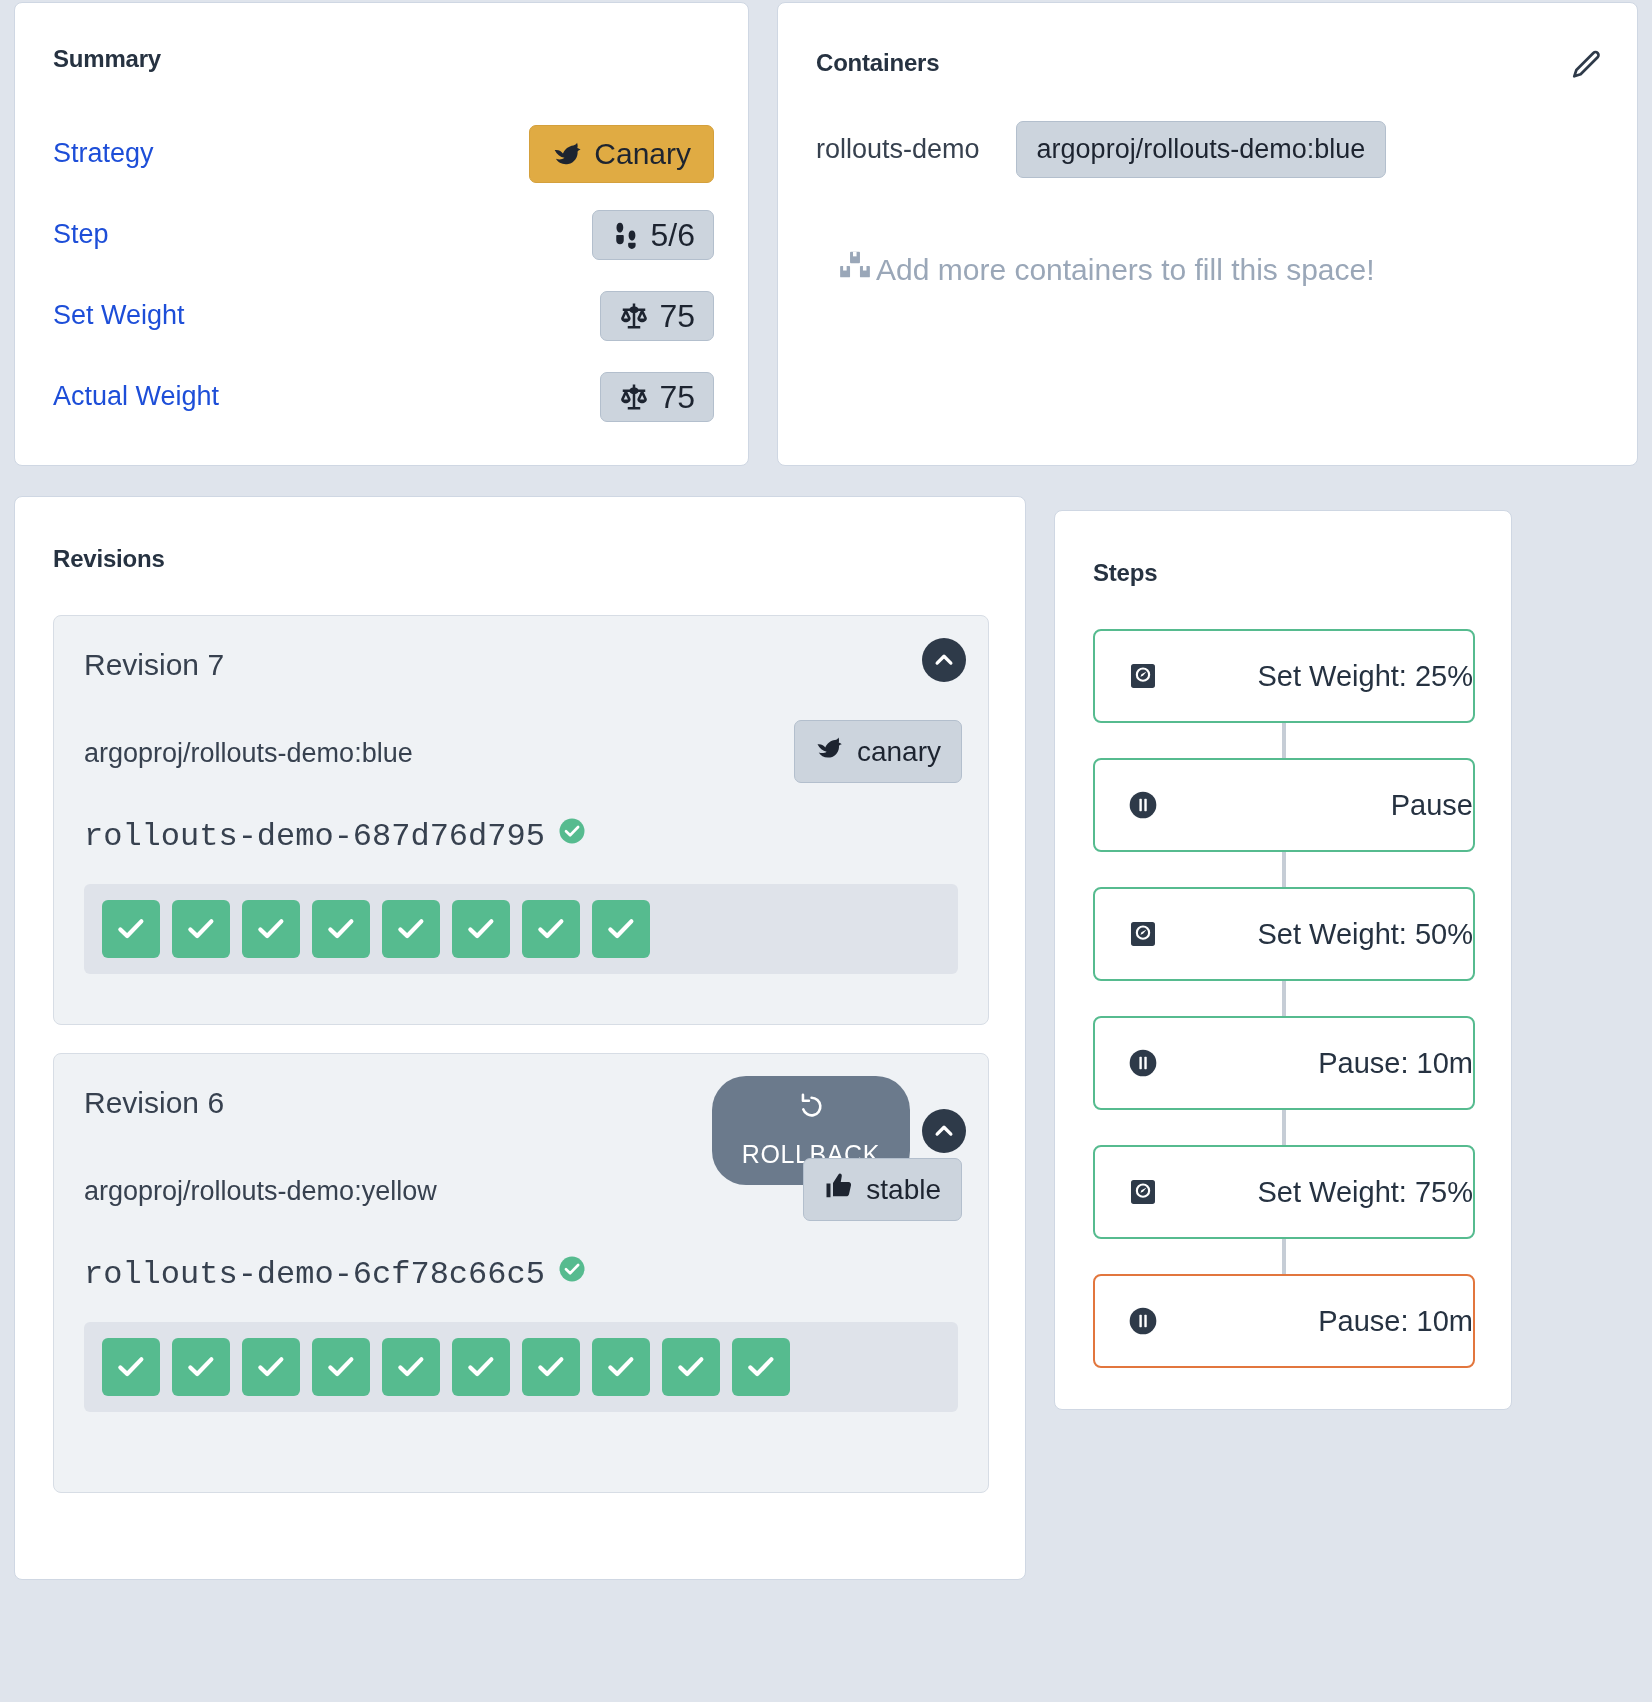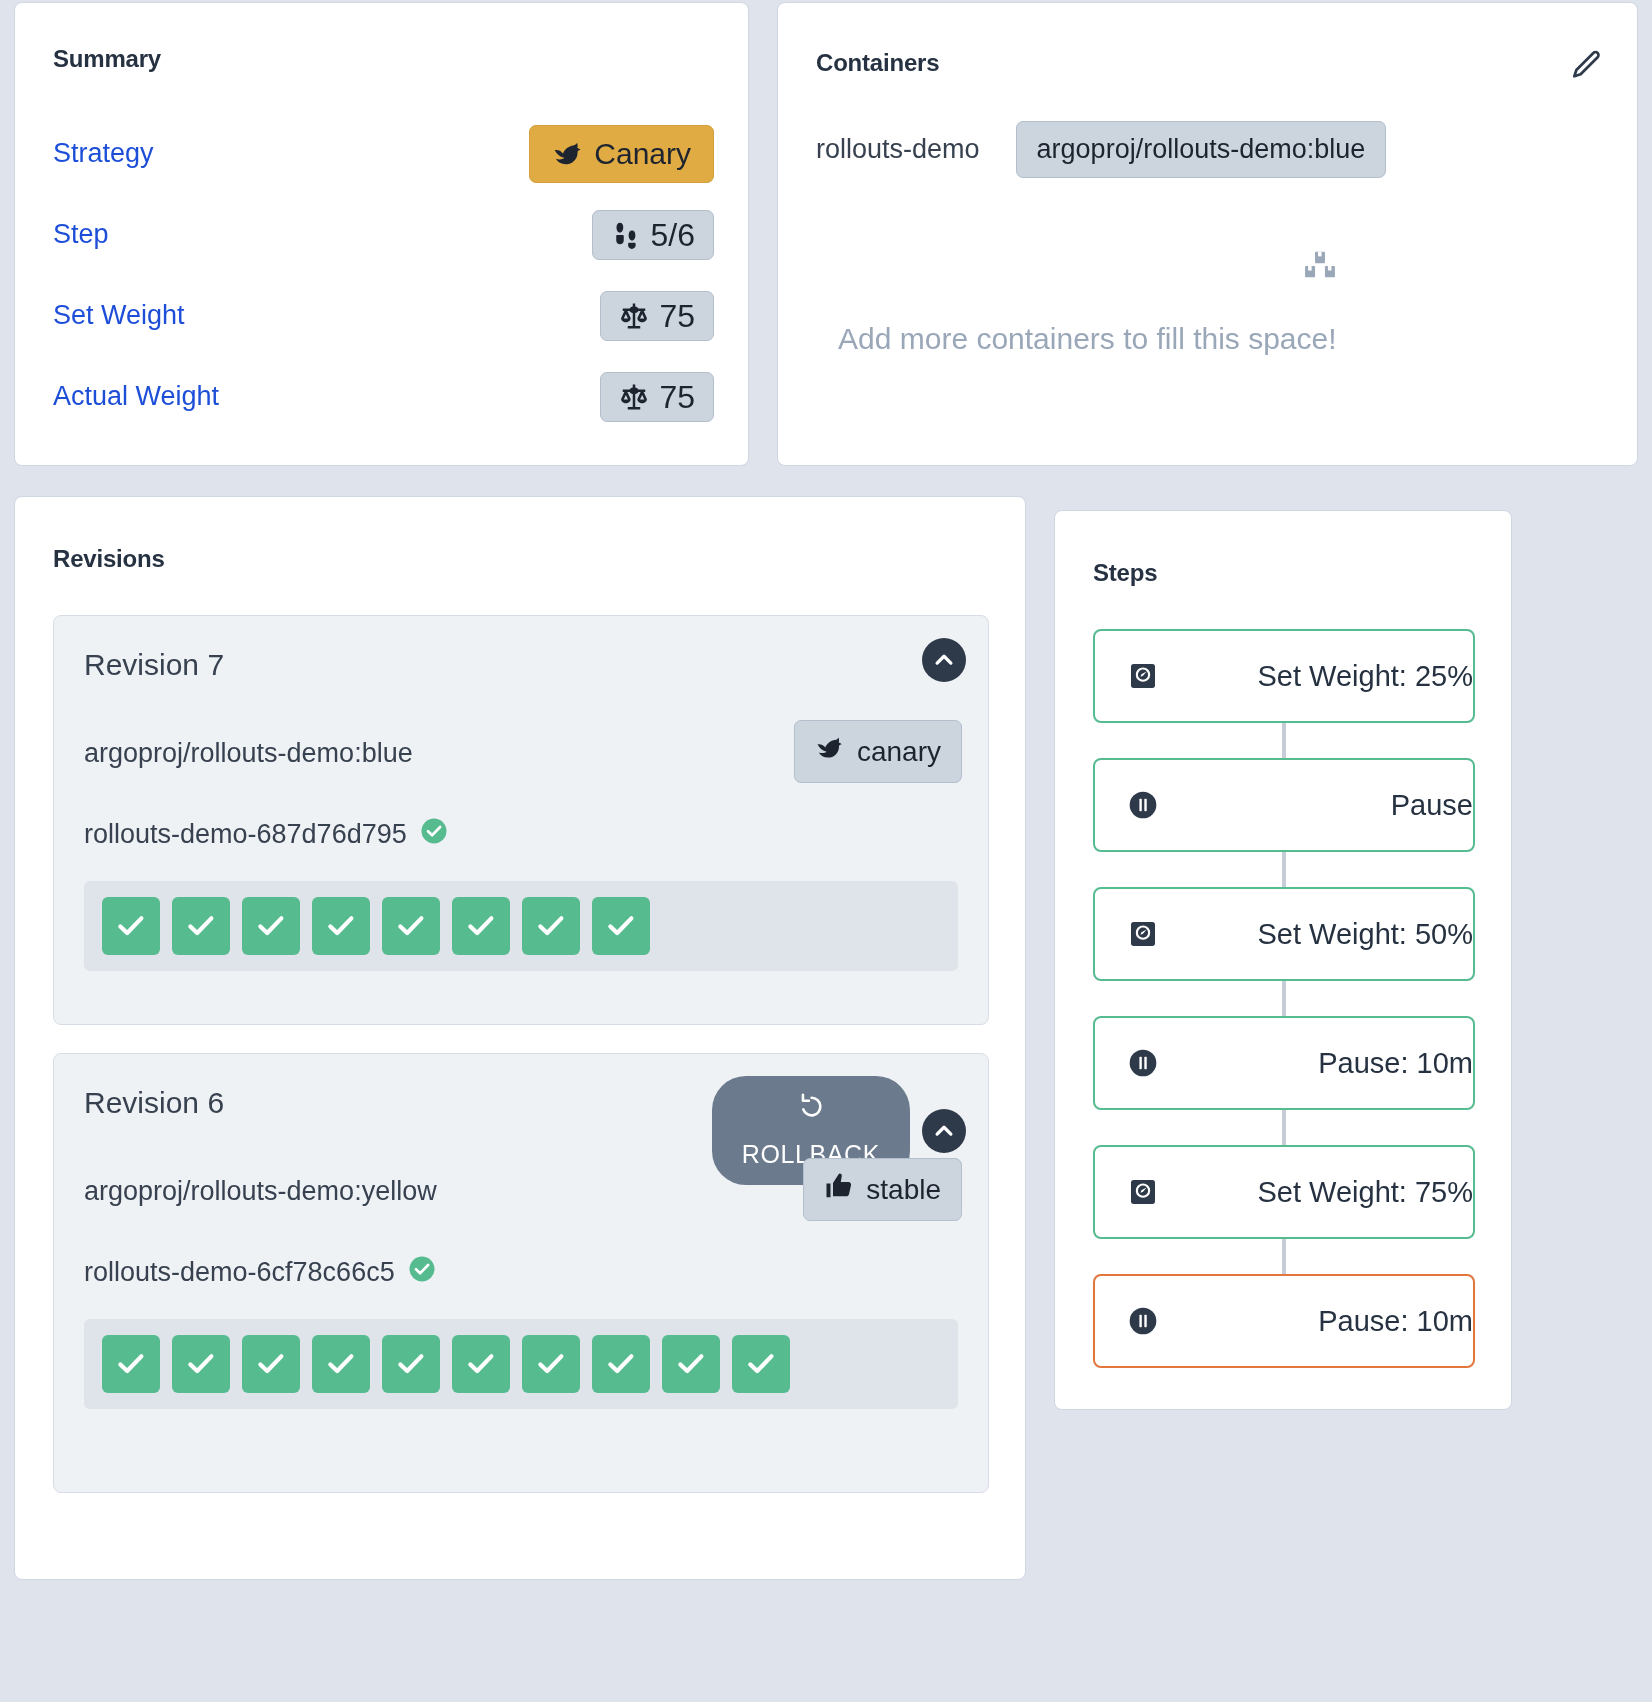--- a/index.html
+++ b/index.html
@@ -63,22 +63,22 @@
     position: absolute; left: 38px; top: 118px;
     display: flex; align-items: center; gap: 36px;
   }
   .container-name { font-size: 27px; color: #37414f; }
   .container-image {
     background: #ccd4dd; border: 1px solid #b3bfcd; border-radius: 7px;
     padding: 12px 20px; font-size: 27px; color: #1d2430;
   }
   .add-more {
     position: absolute; left: 60px; top: 246px;
-    display: flex; align-items: flex-end; gap: 32px;
-    font-size: 30px; color: #9aa7b8; flex-direction: column;
+    display: flex; align-items: center; gap: 4px;
+    font-size: 30px; color: #9aa7b8;
   }
 
   
   #revisions-card { left: 14px; top: 496px; width: 1012px; height: 1084px; }
   #revisions-card .card-title { position: absolute; left: 38px; top: 48px; }
 
   .revision {
     position: absolute; left: 38px; width: 936px;
     background: #eff2f5; border: 1px solid #d7dde5; border-radius: 8px;
   }
@@ -115,22 +115,22 @@
     position: absolute; left: 30px; top: 18px;
     font-size: 27px; color: #37414f;
   }
   .rev-tag {
     position: absolute; right: 26px; top: 0px;
     display: inline-flex; align-items: center; gap: 12px;
     background: #ccd4dd; border: 1px solid #b3bfcd; border-radius: 7px;
     padding: 12px 20px; font-size: 28px; color: #1d2430;
   }
   .rs-name {
-    margin: 0 0 0 30px; font-size: 27px; color: #37414f;
-    display: flex; align-items: center; gap: 12px;
+    margin: 0 0 0 30px; font-size: 32px; color: #37414f;
+    display: flex; align-items: center; gap: 12px; font-family: Liberation Mono, monospace;
   }
   .pods-strip {
     margin: 28px 30px 0 30px;
     background: #dfe3ea; border-radius: 6px;
     padding: 16px 18px;
     display: flex; flex-wrap: wrap; gap: 12px;
   }
   .pod {
     width: 58px; height: 58px; border-radius: 6px;
     background: #56bb8f;

